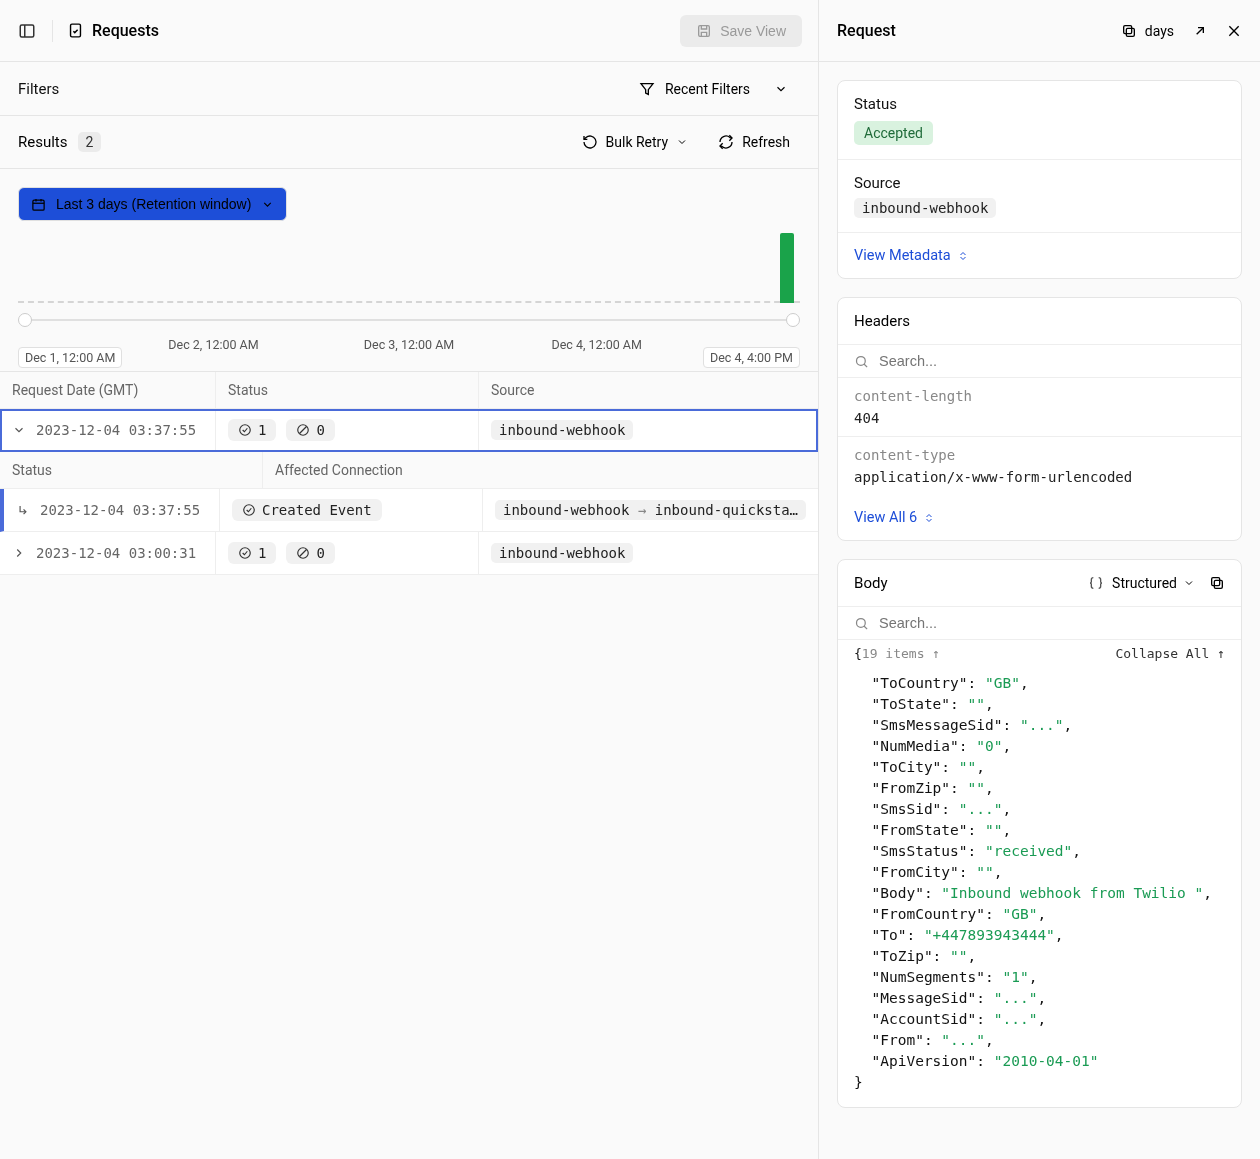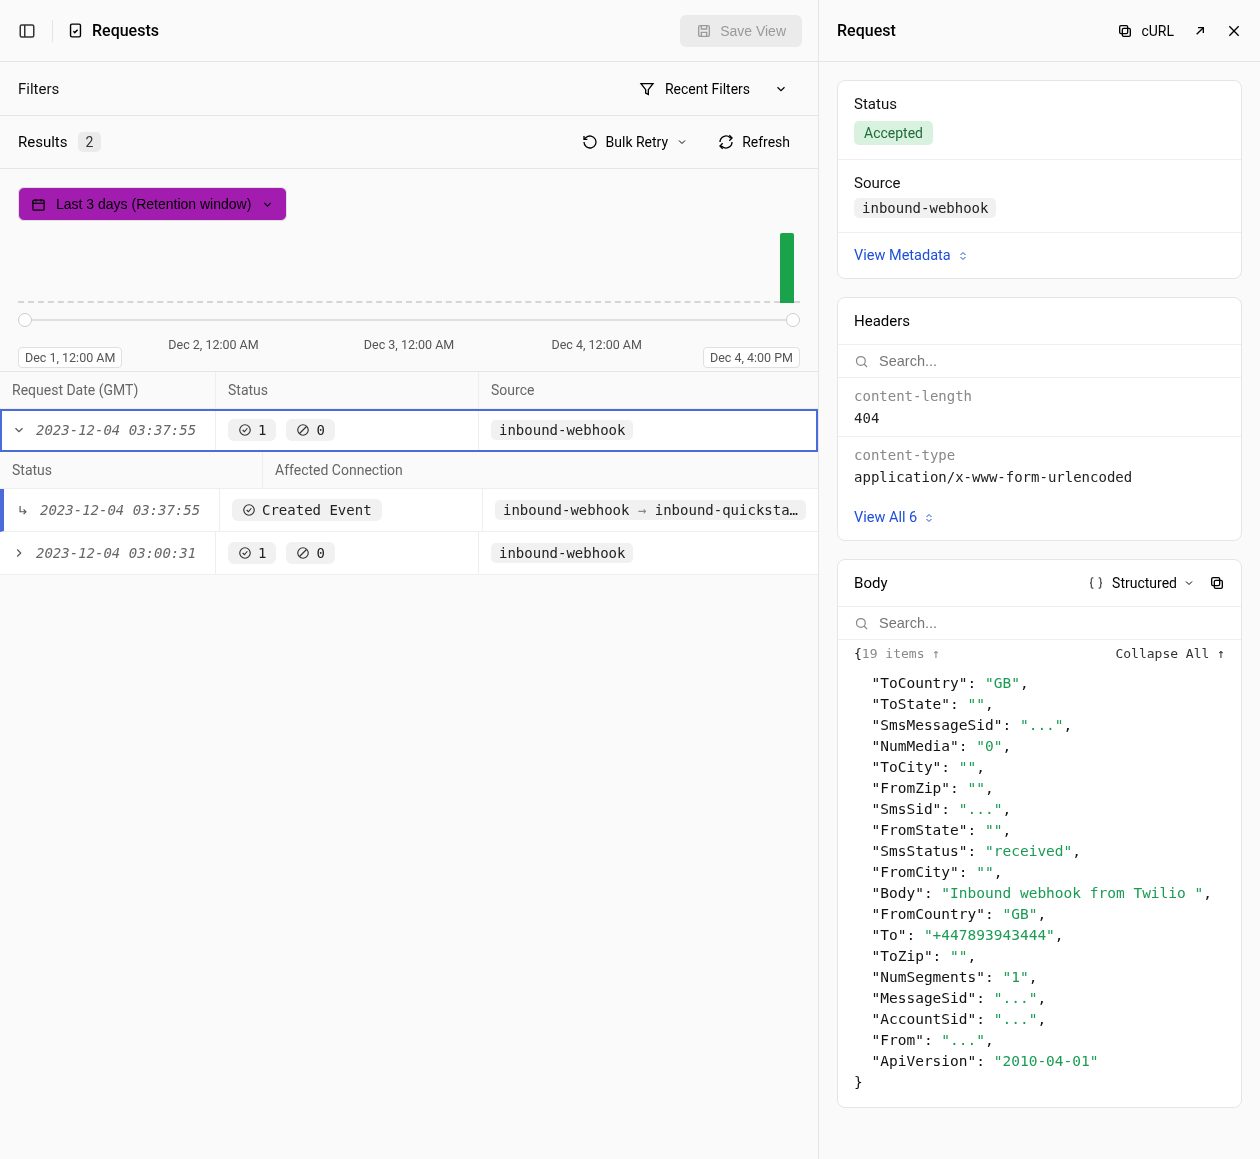--- a/index.html
+++ b/index.html
@@ -108,21 +108,21 @@
 }
 
 
 .chart-area {
   padding: 18px 18px 10px 18px;
   border-bottom: 1px solid #e5e5e5;
 }
 .timerange-btn {
   border: 1px solid #e0e0e0;
   border-radius: 6px;
-  background: #a21caf;
+  background: #1d4ed8;
   padding: 8px 12px;
   display: inline-flex;
   align-items: center;
   gap: 10px;
   font-size: 14px;
 }
 .chart {
   position: relative;
   margin-top: 16px;
   height: 72px;
@@ -198,21 +198,21 @@
   border-bottom: 1px solid #eee;
 }
 .tbl .data-row { border-bottom: 1px solid #eee; background: #fff; }
 .tbl .data-row.selected {
   outline: 2px solid #4a6bd9;
   outline-offset: -2px;
 }
 .tbl .sub-accent {
   border-left: 4px solid #4a6bd9;
 }
-.mono { font-family: ui-monospace, Menlo, Consolas, monospace; color: #666; font-size: 14px; font-style: italic; }
+.mono { font-family: ui-monospace, Menlo, Consolas, monospace; color: #666; font-size: 14px; }
 .val-chip {
   font-family: ui-monospace, Menlo, Consolas, monospace;
   background: #f1f1f1;
   border-radius: 5px;
   padding: 2px 8px;
   font-size: 14px;
   color: #222;
 }
 .status-pill {
   display: inline-flex;
@@ -541,21 +541,21 @@
     <div class="right-header">
       <span class="title">Request</span>
       <div class="actions">
         <div class="curl-btn">
           <span>
             <svg width="16" height="16" viewBox="0 0 24 24" fill="none" stroke="currentColor" stroke-width="2">
                 <rect x="8" y="8" width="12" height="12" rx="2"></rect>
                 <rect x="4" y="4" width="12" height="12" rx="2"></rect>
               </svg>
           </span>
-          <span>cURL</span>
+          <span>days</span>
         </div>
         <span>
           <svg width="16" height="16" viewBox="0 0 24 24" fill="none" stroke="currentColor" stroke-width="2">
               <path d="M7 17 L17 7"></path>
               <polyline points="9 7 17 7 17 15"></polyline>
             </svg>
         </span>
         <span>
           <svg width="16" height="16" viewBox="0 0 24 24" fill="none" stroke="currentColor" stroke-width="2">
               <line x1="5" y1="5" x2="19" y2="19"></line>

